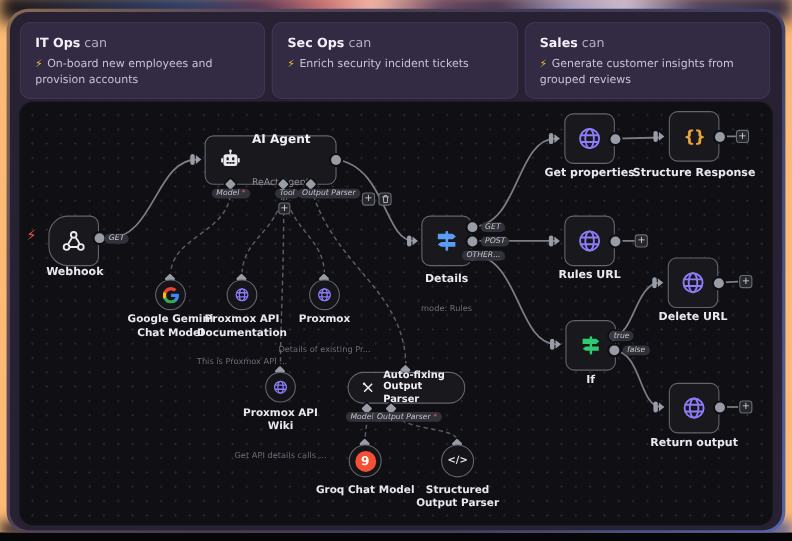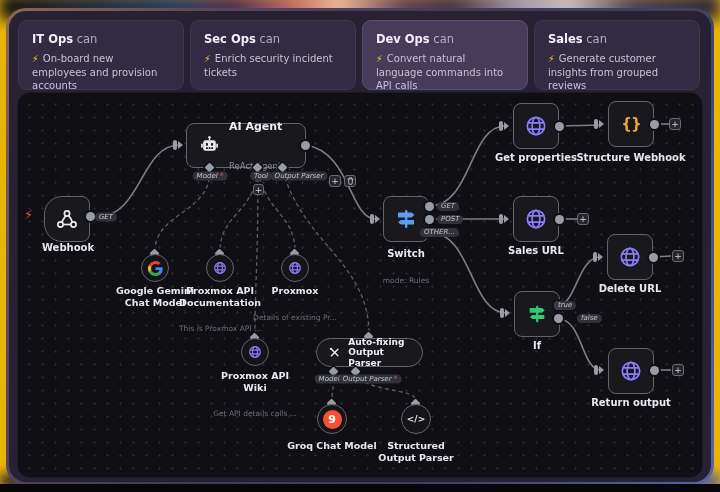--- a/index.html
+++ b/index.html
@@ -1,18 +1,18 @@
 <!DOCTYPE html>
 <html><head>
 <meta charset="utf-8">
 <style>
   * { margin:0; padding:0; box-sizing:border-box; }
   html,body { width:720px; height:492px; background:#070609; overflow:hidden; }
   body { font-family:"DejaVu Sans","Liberation Sans",sans-serif; }
-  .stage { position:relative; width:720px; height:484px; background:#eab308; overflow:hidden; }
+  .stage { position:relative; width:720px; height:484px; background:#fdba74; overflow:hidden; }
 
   
   .glow-top { position:absolute; left:0; top:-6px; width:720px; height:26px; filter:blur(7px); opacity:.95;
     background:linear-gradient(90deg,#0c0b12 0%,#14264e 16%,#1c3468 24%,#4b2a52 33%,#c06a74 41%,#f0b4ae 47%,#5a3c60 56%,#3a2c50 63%,#9a93c0 72%,#c4bcd8 79%,#433a5c 88%,#23203a 100%); }
   .glow-bottom { position:absolute; left:0; bottom:-4px; width:720px; height:14px; filter:blur(6px);
     background:linear-gradient(90deg,#241f30 0%,#2e2a48 40%,#3c4a8c 80%,#4c5aa0 100%); }
 
   
   .frame { position:absolute; left:6px; top:8px; width:708px; height:477px; border-radius:20px; padding:3px;
     background:linear-gradient(120deg,#8a6a52 0%,#55465a 22%,#433c52 45%,#3e3f63 70%,#5565a8 100%); }
@@ -84,24 +84,20 @@
   </div>
 
   <div class="cards">
     <div class="card">
       <div class="card-title"><b>IT Ops</b> <span>can</span></div>
       <div class="card-body"><span class="bolt">⚡</span> <span>On-board new employees and provision accounts</span></div>
     </div>
     <div class="card">
       <div class="card-title"><b>Sec Ops</b> <span>can</span></div>
       <div class="card-body"><span class="bolt">⚡</span> <span>Enrich security incident tickets</span></div>
-    </div>
-    <div class="card highlight">
-      <div class="card-title"><b>Dev Ops</b> <span>can</span></div>
-      <div class="card-body"><span class="bolt">⚡</span> <span>Convert natural language commands into API calls</span></div>
     </div>
     <div class="card">
       <div class="card-title"><b>Sales</b> <span>can</span></div>
       <div class="card-body"><span class="bolt">⚡</span> <span>Generate customer insights from grouped reviews</span></div>
     </div>
   </div>
 
   <div class="canvas">
 
     <svg class="wires" viewBox="0 0 686 386">
@@ -206,21 +202,21 @@
         <div class="bar"></div>
         <div class="tri"></div>
       </div>
     <div class="out" style="left:407px; top:109px;"></div>
     <div class="out" style="left:407px; top:122px;"></div>
     <div class="out" style="left:407px; top:135px;"></div>
     <div class="pill" style="left:419px; top:109px;">GET</div>
     <div class="pill" style="left:419px; top:122px;">POST</div>
     <div class="pill" style="left:402px; top:135px;">OTHER...</div>
     <div class="nlabel" style="left:388px; top:155px;">
-      <div>Switch</div>
+      <div>Details</div>
         <div class="nsub">mode: Rules</div>
     </div>
 
     <div class="node" style="left:495px; top:10px;">
       <svg width="26" height="26" viewBox="0 0 24 24">
         <g fill="none" stroke="#8b7cf7" stroke-width="1.6">
             <circle cx="12" cy="12" r="8"></circle>
             <ellipse cx="12" cy="12" rx="3.6" ry="8"></ellipse>
             <path d="M4.6 9.2 H19.4 M4.6 14.8 H19.4"></path>
           </g>
@@ -235,38 +231,38 @@
 
     <div class="node" style="left:590px; top:8px;">
       <span class="braces">{}</span>
     </div>
     <div class="inp" style="left:576px; top:26px;">
         <div class="bar"></div>
         <div class="tri"></div>
       </div>
     <div class="out" style="left:632px; top:27px;"></div>
     <div class="sqbtn" style="left:651px; top:25px;">+</div>
-    <div class="nlabel" style="left:613px; top:59px;">Structure Webhook</div>
+    <div class="nlabel" style="left:613px; top:59px;">Structure Response</div>
 
     <div class="node" style="left:495px; top:103px;">
       <svg width="26" height="26" viewBox="0 0 24 24">
         <g fill="none" stroke="#8b7cf7" stroke-width="1.6">
             <circle cx="12" cy="12" r="8"></circle>
             <ellipse cx="12" cy="12" rx="3.6" ry="8"></ellipse>
             <path d="M4.6 9.2 H19.4 M4.6 14.8 H19.4"></path>
           </g>
       </svg>
     </div>
     <div class="inp" style="left:481px; top:121px;">
         <div class="bar"></div>
         <div class="tri"></div>
       </div>
     <div class="out" style="left:537px; top:122px;"></div>
     <div class="sqbtn" style="left:559px; top:120px;">+</div>
-    <div class="nlabel" style="left:518px; top:152px;">Sales URL</div>
+    <div class="nlabel" style="left:518px; top:152px;">Rules URL</div>
 
     <div class="node" style="left:589px; top:141px;">
       <svg width="26" height="26" viewBox="0 0 24 24">
         <g fill="none" stroke="#8b7cf7" stroke-width="1.6">
             <circle cx="12" cy="12" r="8"></circle>
             <ellipse cx="12" cy="12" rx="3.6" ry="8"></ellipse>
             <path d="M4.6 9.2 H19.4 M4.6 14.8 H19.4"></path>
           </g>
       </svg>
     </div>
@@ -287,21 +283,21 @@
         </g>
       </svg>
     </div>
     <div class="inp" style="left:482px; top:215px;">
         <div class="bar"></div>
         <div class="tri"></div>
       </div>
     <div class="out" style="left:536px; top:208px;"></div>
     <div class="out" style="left:536px; top:221px;"></div>
     <div class="pill" style="left:536px; top:208px;">true</div>
-    <div class="pill" style="left:548px; top:221px;margin-left:11px;">false</div>
+    <div class="pill" style="left:548px; top:221px;">false</div>
     <div class="nlabel" style="left:519px; top:247px;">If</div>
 
     <div class="node" style="left:590px; top:255px;">
       <svg width="26" height="26" viewBox="0 0 24 24">
         <g fill="none" stroke="#8b7cf7" stroke-width="1.6">
             <circle cx="12" cy="12" r="8"></circle>
             <ellipse cx="12" cy="12" rx="3.6" ry="8"></ellipse>
             <path d="M4.6 9.2 H19.4 M4.6 14.8 H19.4"></path>
           </g>
       </svg>

